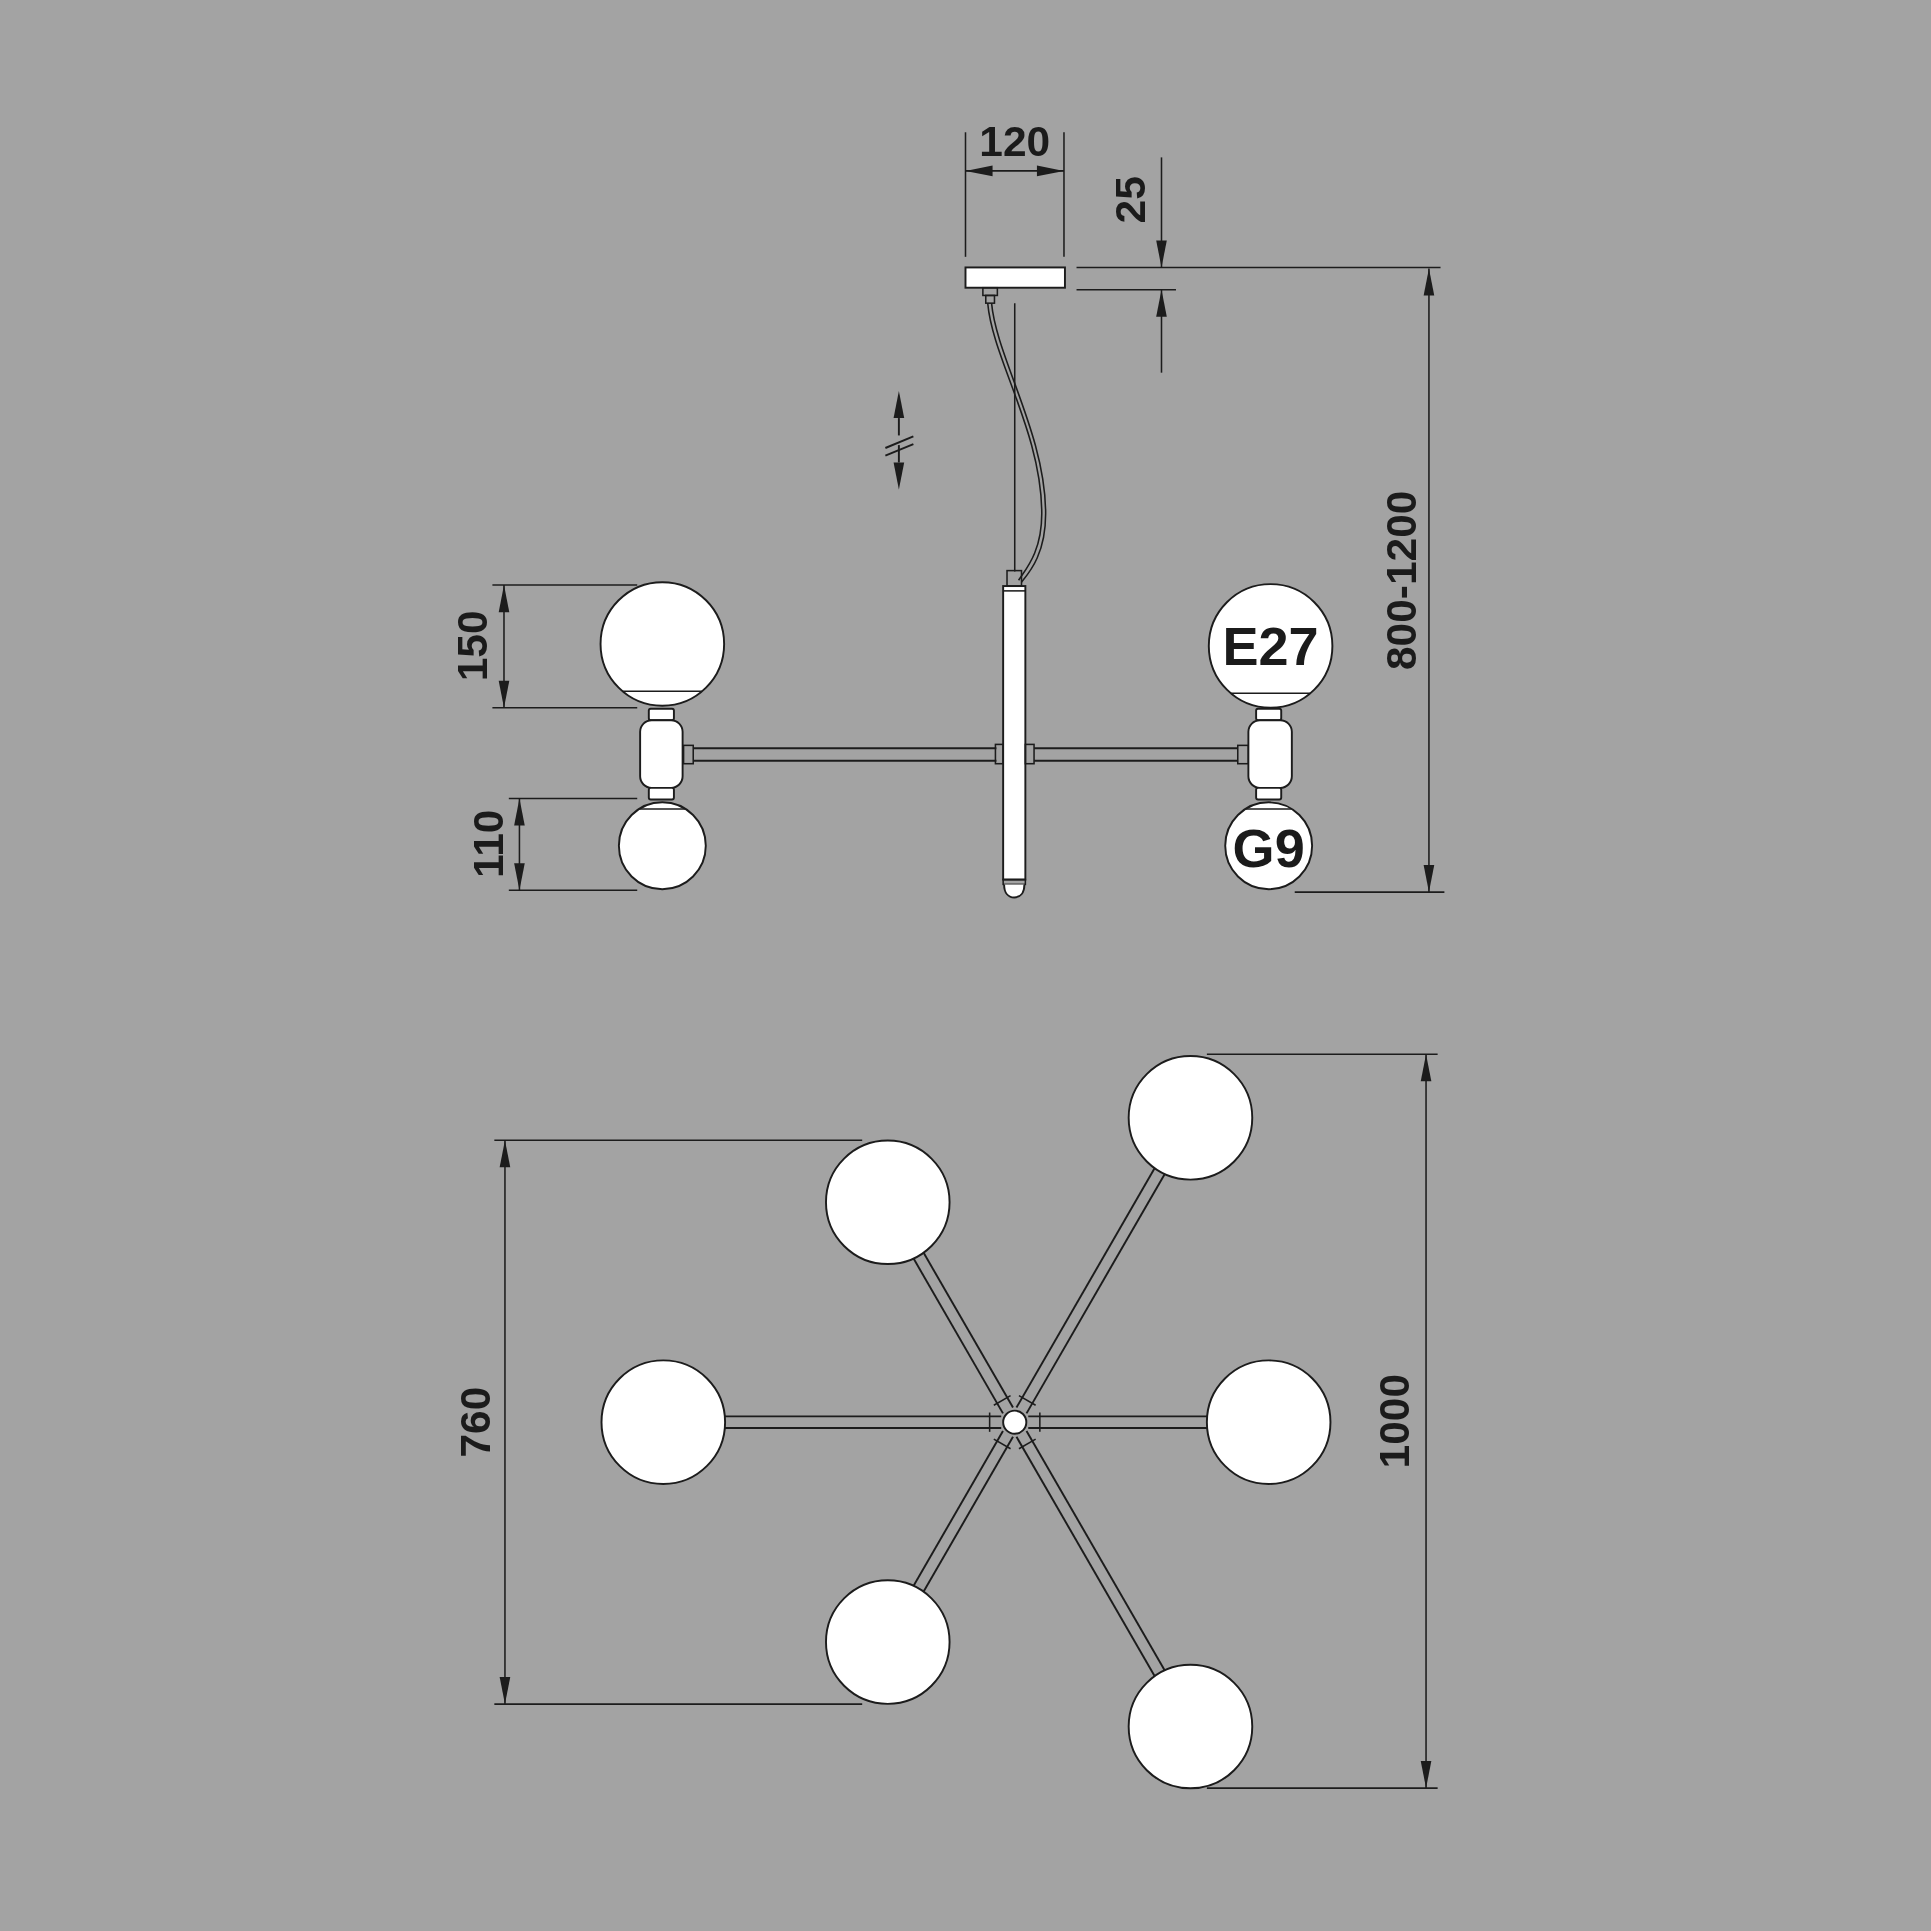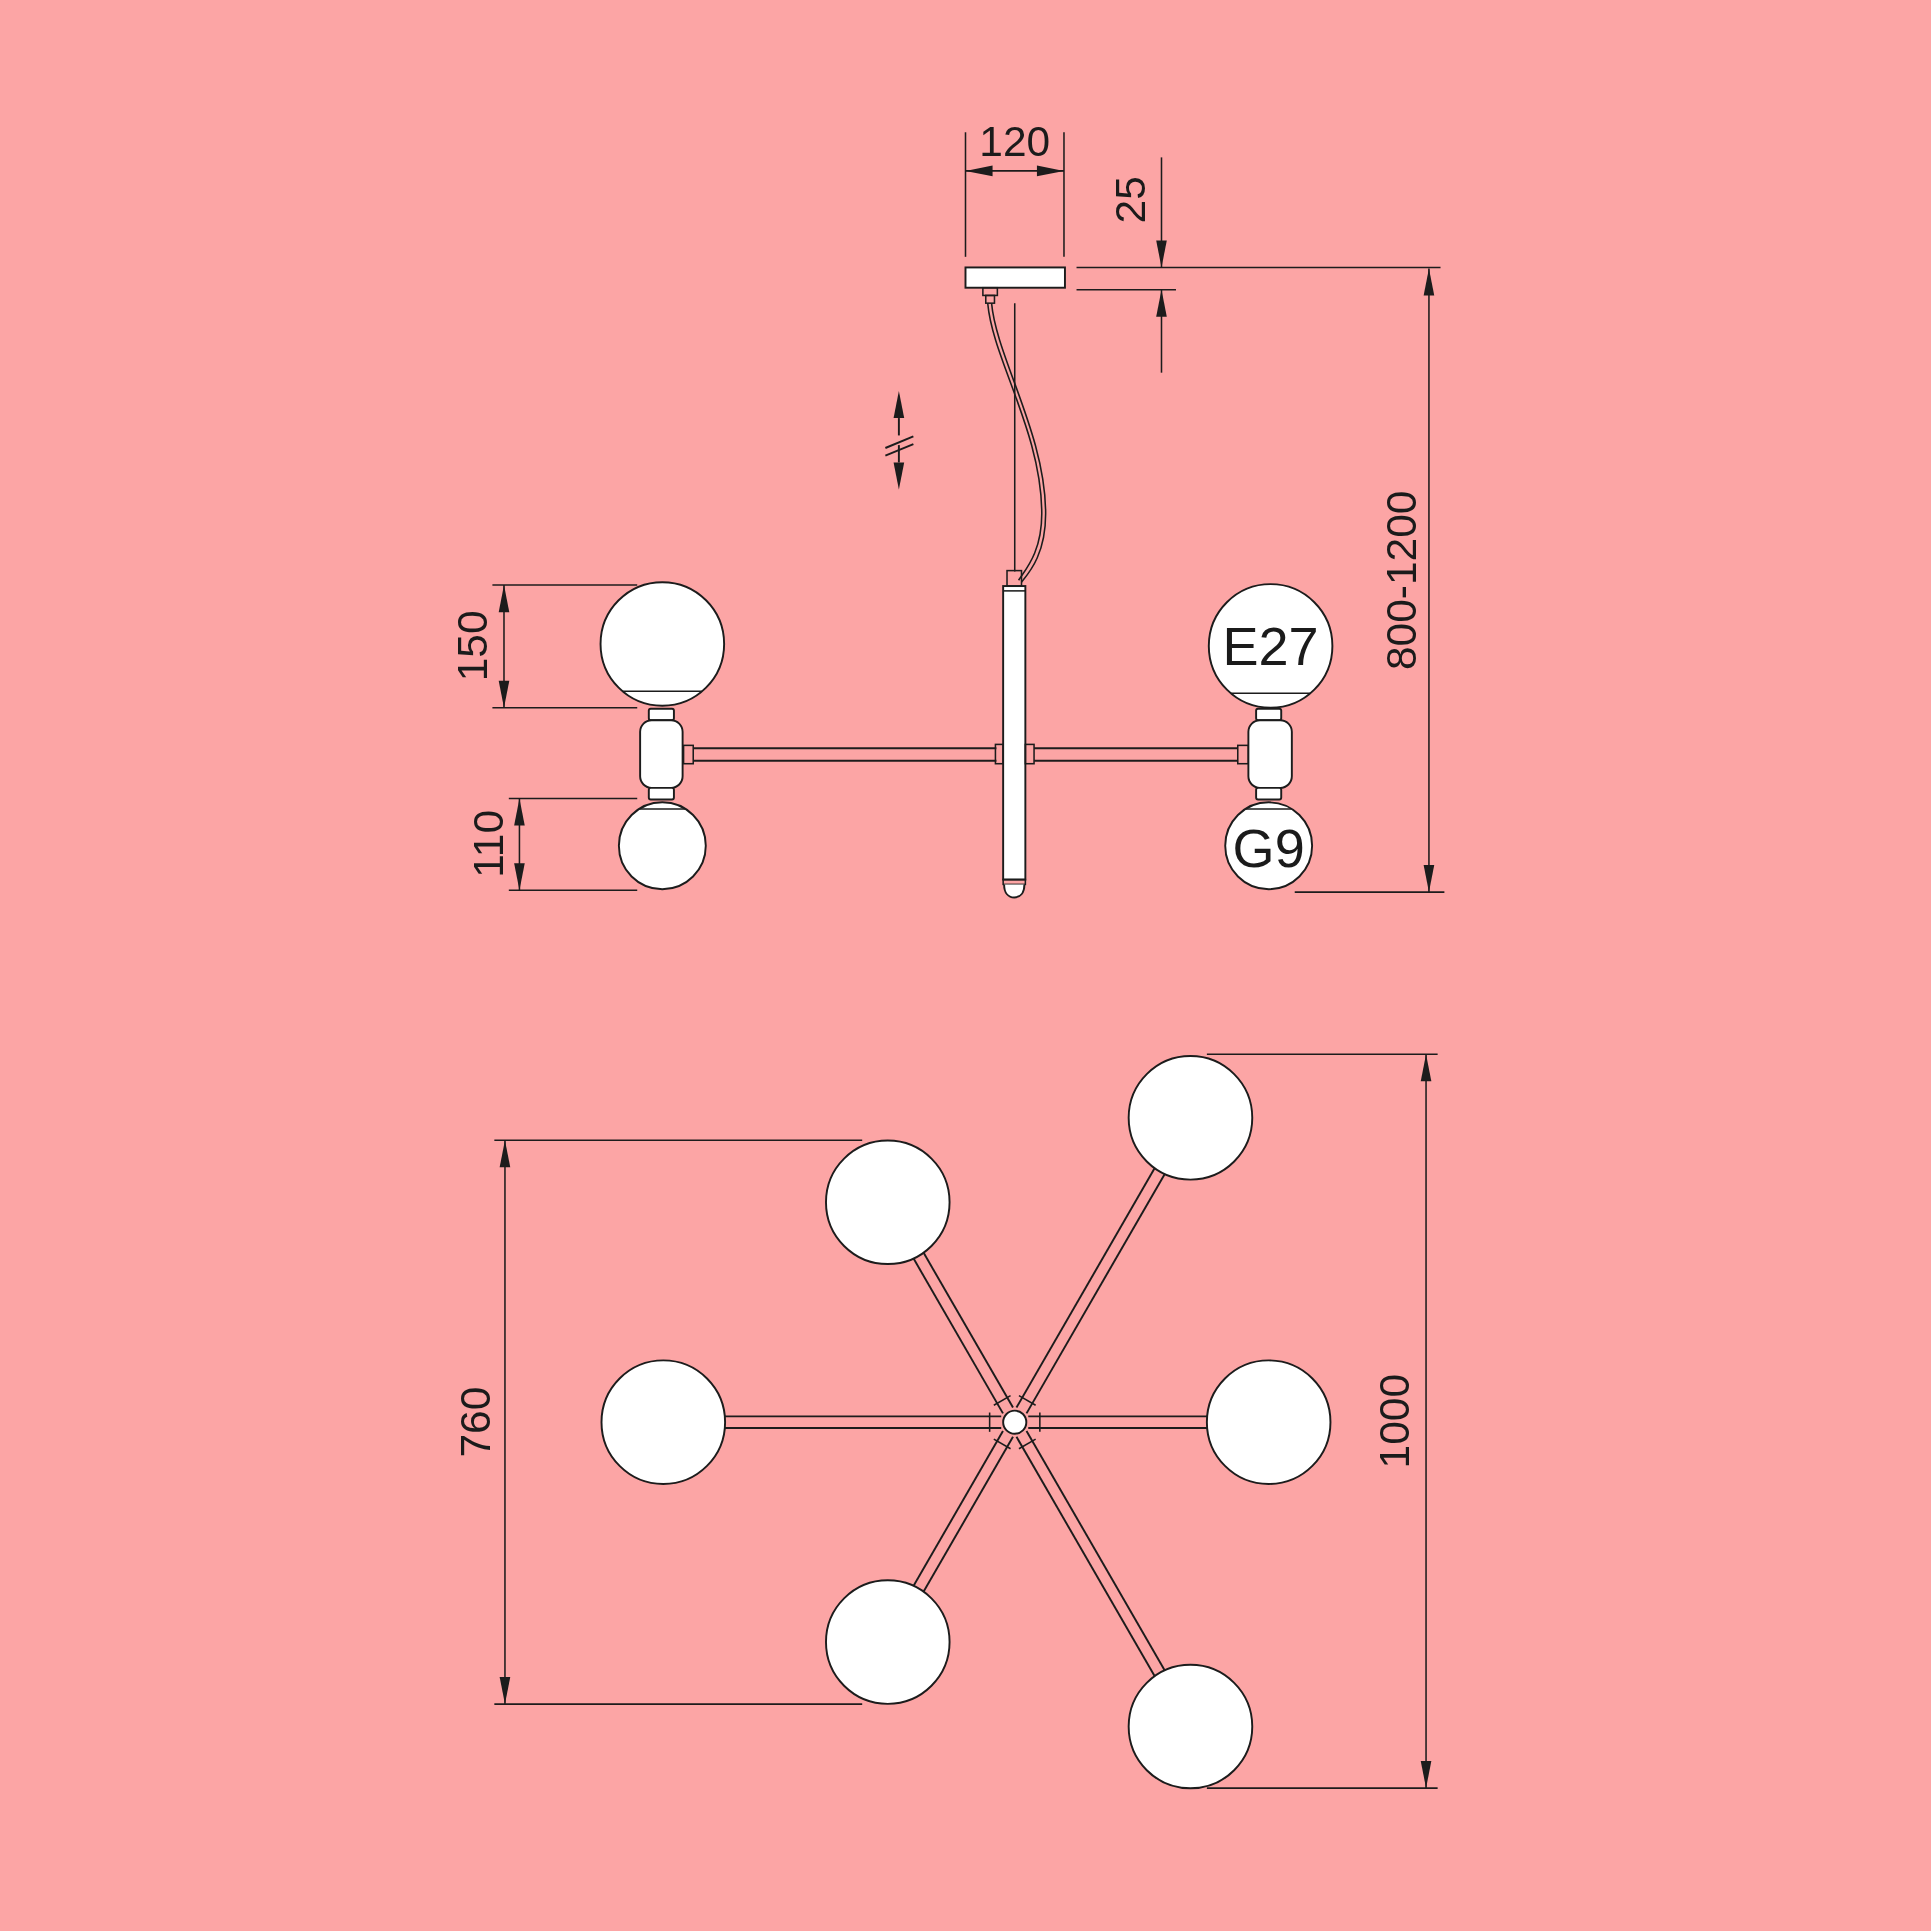--- a/index.html
+++ b/index.html
@@ -1,16 +1,16 @@
 <!DOCTYPE html>
 <html><head>
 <meta charset="utf-8">
 <style>
   html,body{margin:0;padding:0;background:#ffffff;}
-  .canvas{position:relative;width:1931px;height:1931px;background:#fca5a5;overflow:hidden;}
+  .canvas{position:relative;width:1931px;height:1931px;background:#a3a3a3;overflow:hidden;font-weight:bold;}
   svg{position:absolute;left:0;top:0;}
   .obj{fill:#ffffff;stroke:#1c1c1c;stroke-width:2;}
   .obj-line{fill:none;stroke:#1c1c1c;stroke-width:2;}
   .thin{fill:none;stroke:#1c1c1c;stroke-width:1.6;}
   .dimline{fill:none;stroke:#1c1c1c;stroke-width:1.6;}
   .arrow{fill:#1c1c1c;stroke:none;}
   .dim-text{font-family:"Liberation Sans", sans-serif;font-size:44px;fill:#1b1b1b;}
   .socket-text{font-family:"Liberation Sans", sans-serif;font-size:56px;fill:#1b1b1b;}
 </style>
 </head>

